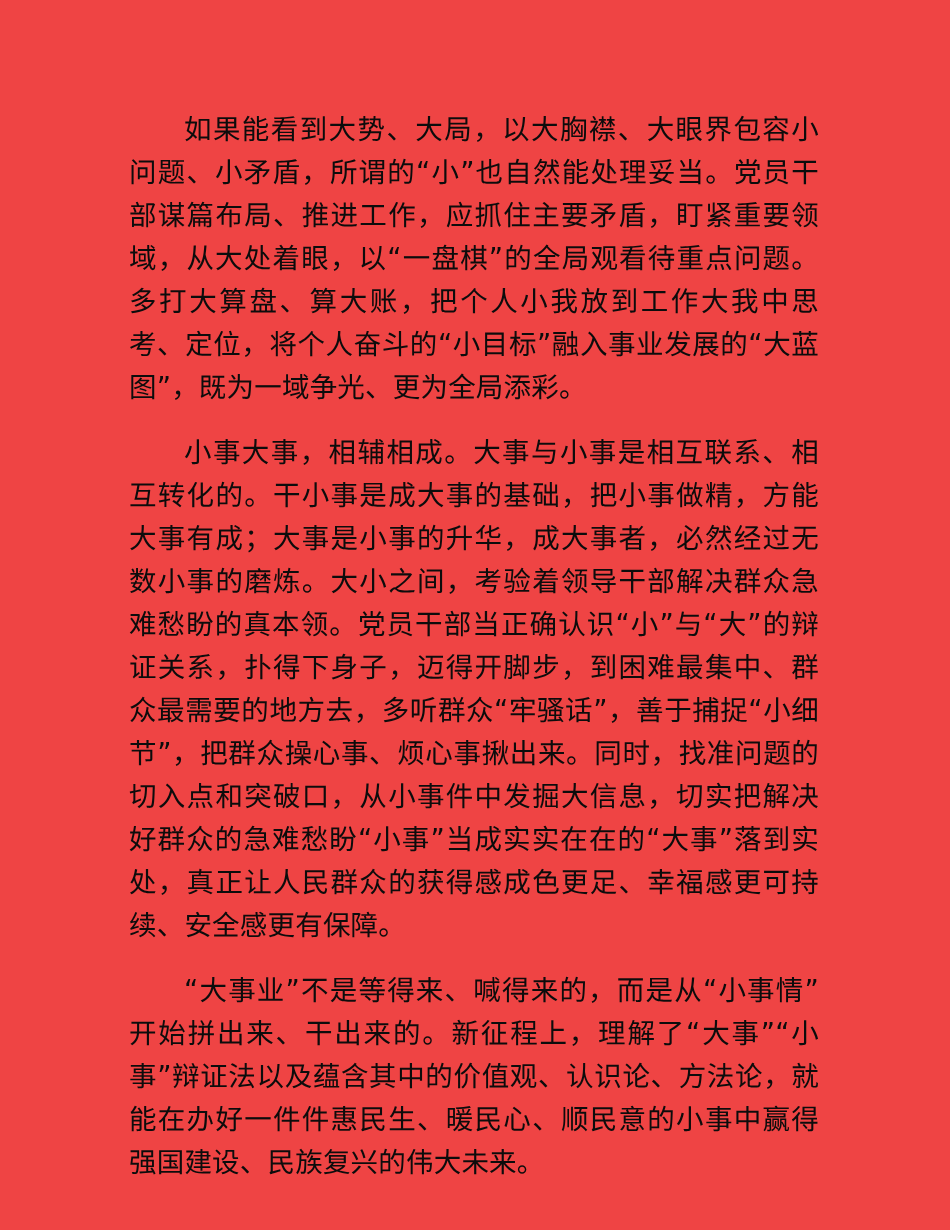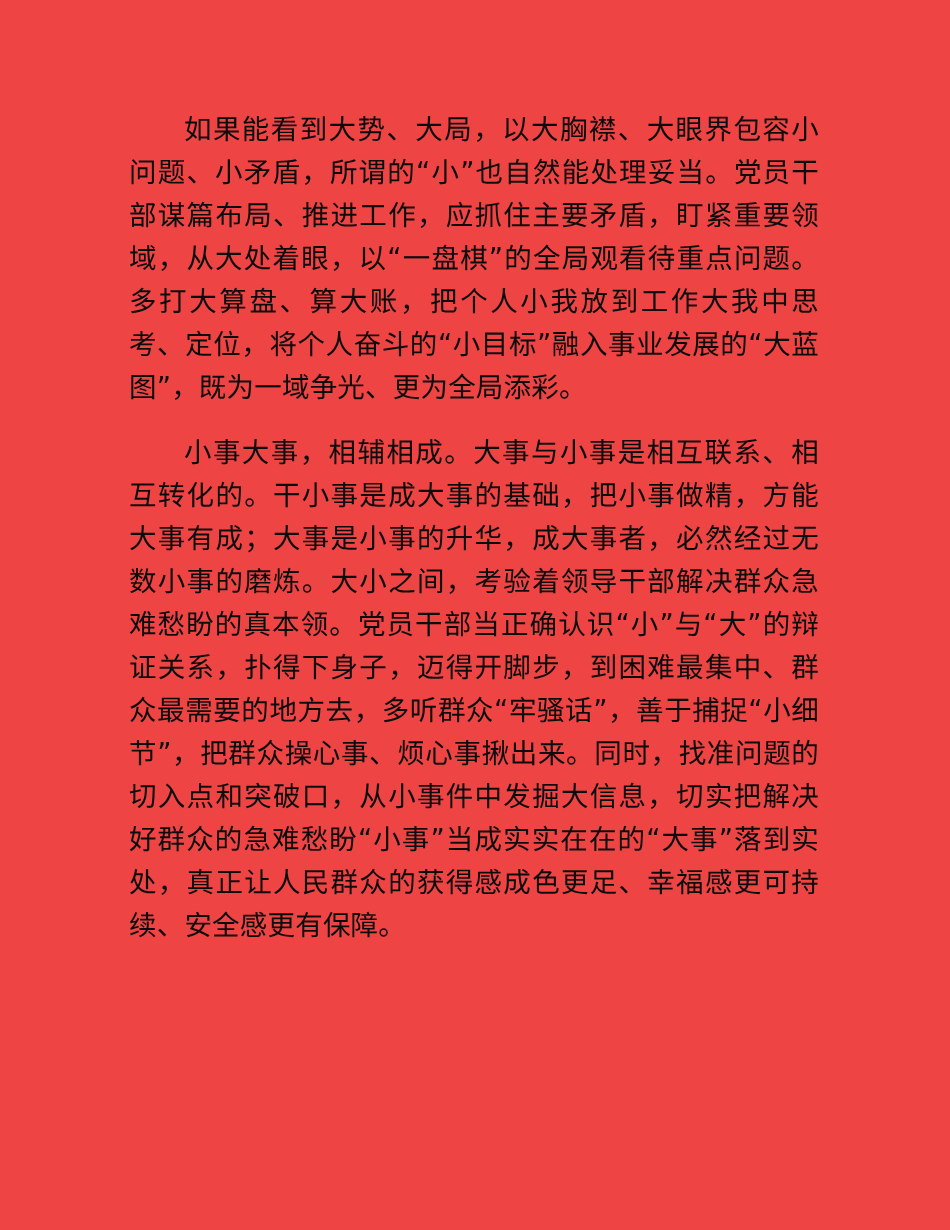--- a/index.html
+++ b/index.html
@@ -50,15 +50,16 @@
 </head>
 <body>
 
 <div class="page">
   <div class="doc-body">
 
     <p class="para">如果能看到大势、大局，以大胸襟、大眼界包容小问题、小矛盾，所谓的“小”也自然能处理妥当。党员干部谋篇布局、推进工作，应抓住主要矛盾，盯紧重要领域，从大处着眼，以“一盘棋”的全局观看待重点问题。多打大算盘、算大账，把个人小我放到工作大我中思考、定位，将个人奋斗的“小目标”融入事业发展的“大蓝图”，既为一域争光、更为全局添彩。</p>
 
     <p class="para">小事大事，相辅相成。大事与小事是相互联系、相互转化的。干小事是成大事的基础，把小事做精，方能大事有成；大事是小事的升华，成大事者，必然经过无数小事的磨炼。大小之间，考验着领导干部解决群众急难愁盼的真本领。党员干部当正确认识“小”与“大”的辩证关系，扑得下身子，迈得开脚步，到困难最集中、群众最需要的地方去，多听群众“牢骚话”，善于捕捉“小细节”，把群众操心事、烦心事揪出来。同时，找准问题的切入点和突破口，从小事件中发掘大信息，切实把解决好群众的急难愁盼“小事”当成实实在在的“大事”落到实处，真正让人民群众的获得感成色更足、幸福感更可持续、安全感更有保障。</p>
 
+    <p class="para">“大事业”不是等得来、喊得来的，而是从“小事情”开始拼出来、干出来的。新征程上，理解了“大事”“小事”辩证法以及蕴含其中的价值观、认识论、方法论，就能在办好一件件惠民生、暖民心、顺民意的小事中赢得强国建设、民族复兴的伟大未来。</p>
 
   </div>
 </div>
 
 </body></html>

